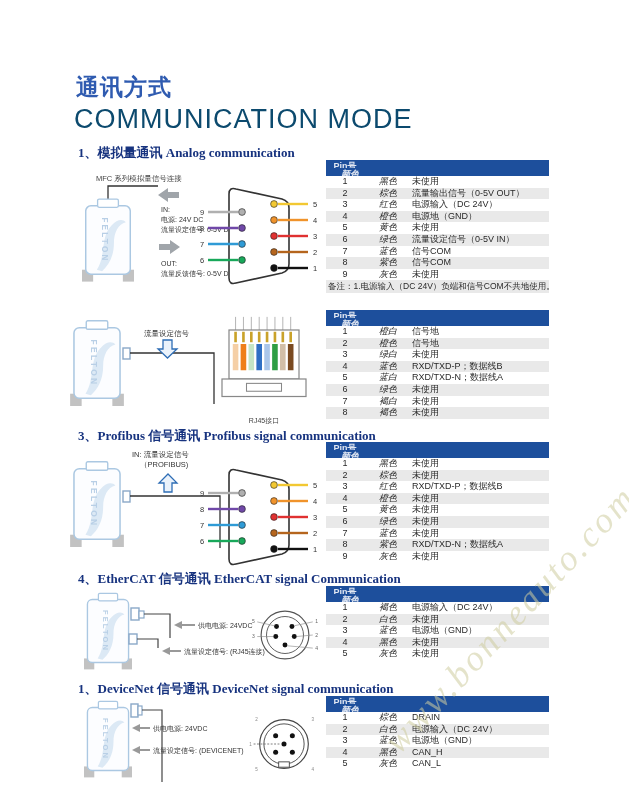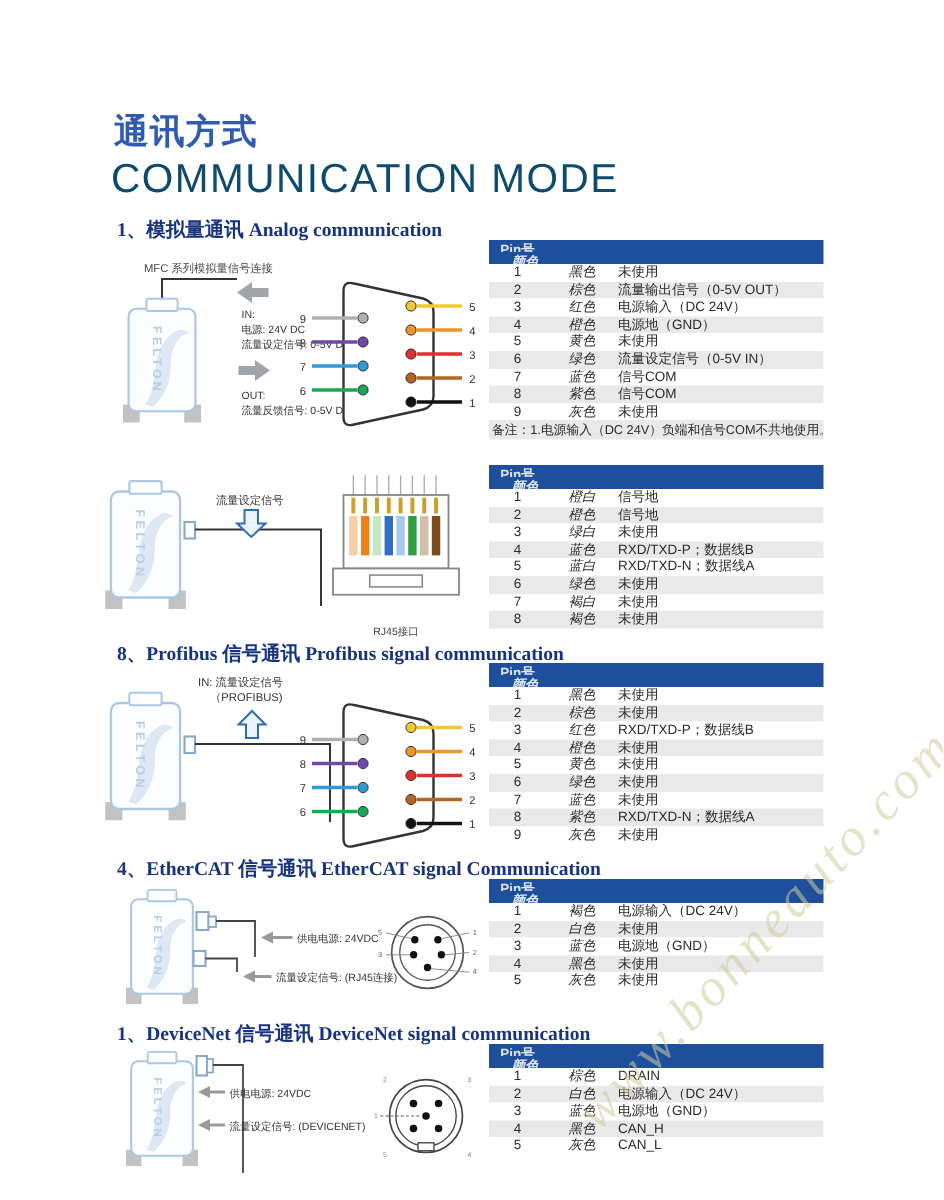--- a/index.html
+++ b/index.html
@@ -156,21 +156,21 @@
     </symbol>
   </defs>
 </svg>
 
 <div class="page">
 
   <div class="title-zh">通讯方式</div>
   <div class="title-en">COMMUNICATION MODE</div>
 
   <div class="sec-heading" style="top:144px">1、模拟量通讯 Analog communication</div>
-  <div class="sec-heading" style="top:427px">8、Profibus 信号通讯 Profibus signal communication</div>
+  <div class="sec-heading" style="top:427px">3、Profibus 信号通讯 Profibus signal communication</div>
   <div class="sec-heading" style="top:570px">4、EtherCAT 信号通讯 EtherCAT signal Communication</div>
   <div class="sec-heading" style="top:680px">1、DeviceNet 信号通讯 DeviceNet signal communication</div>
 
   <svg class="diagram" style="left:62px;top:168px" width="262" height="130" viewBox="0 0 262 130">
     <text x="34" y="13" font-size="7.5" fill="#444">MFC 系列模拟量信号连接</text>
     <polyline points="46,31 46,18 96,18" fill="none" stroke="#333" stroke-width="1.3"></polyline>
     <use href="#sym-device" x="20" y="30" width="52" height="84"></use>
     <polygon points="117,24 106,24 106,20 96,27 106,34 106,30 117,30" fill="#a0a5aa"></polygon>
     <text x="99" y="44" font-size="7" fill="#333">IN:</text>
     <text x="99" y="54" font-size="7" fill="#333">电源: 24V DC</text>

